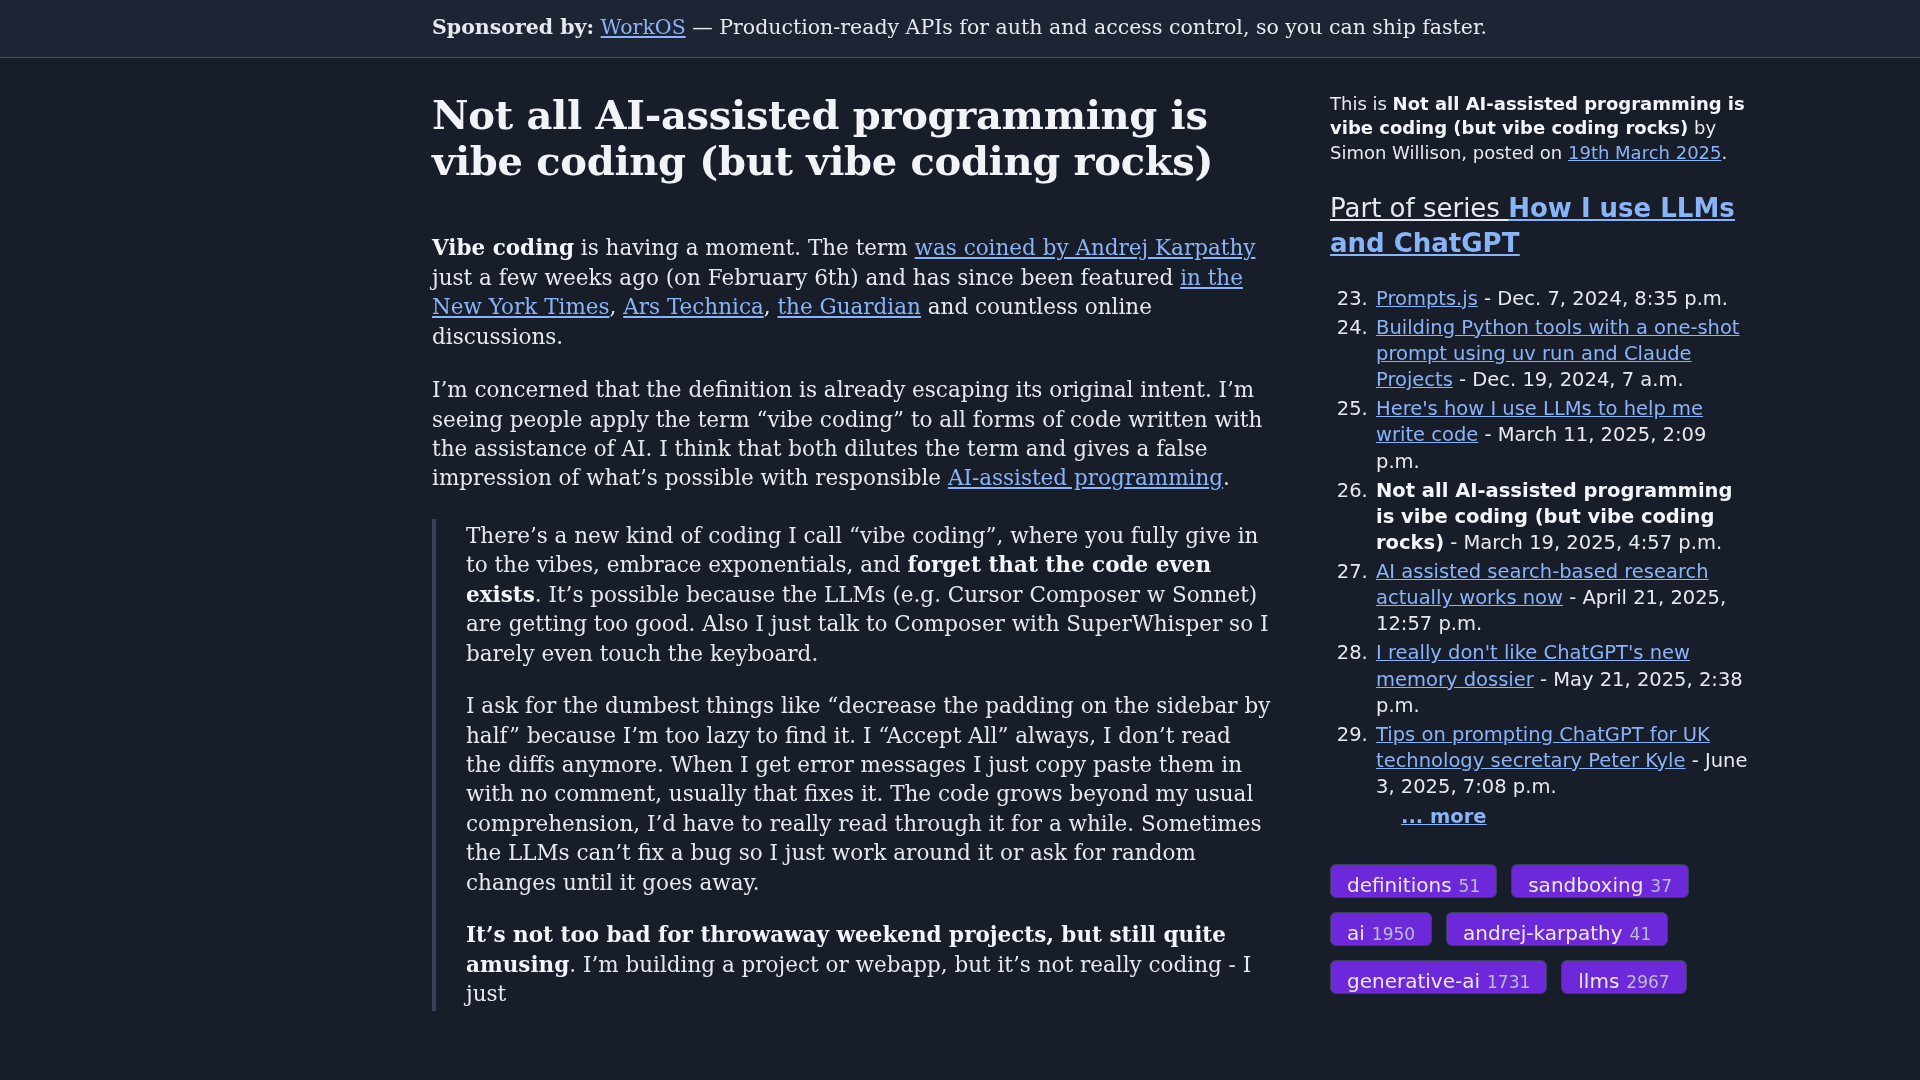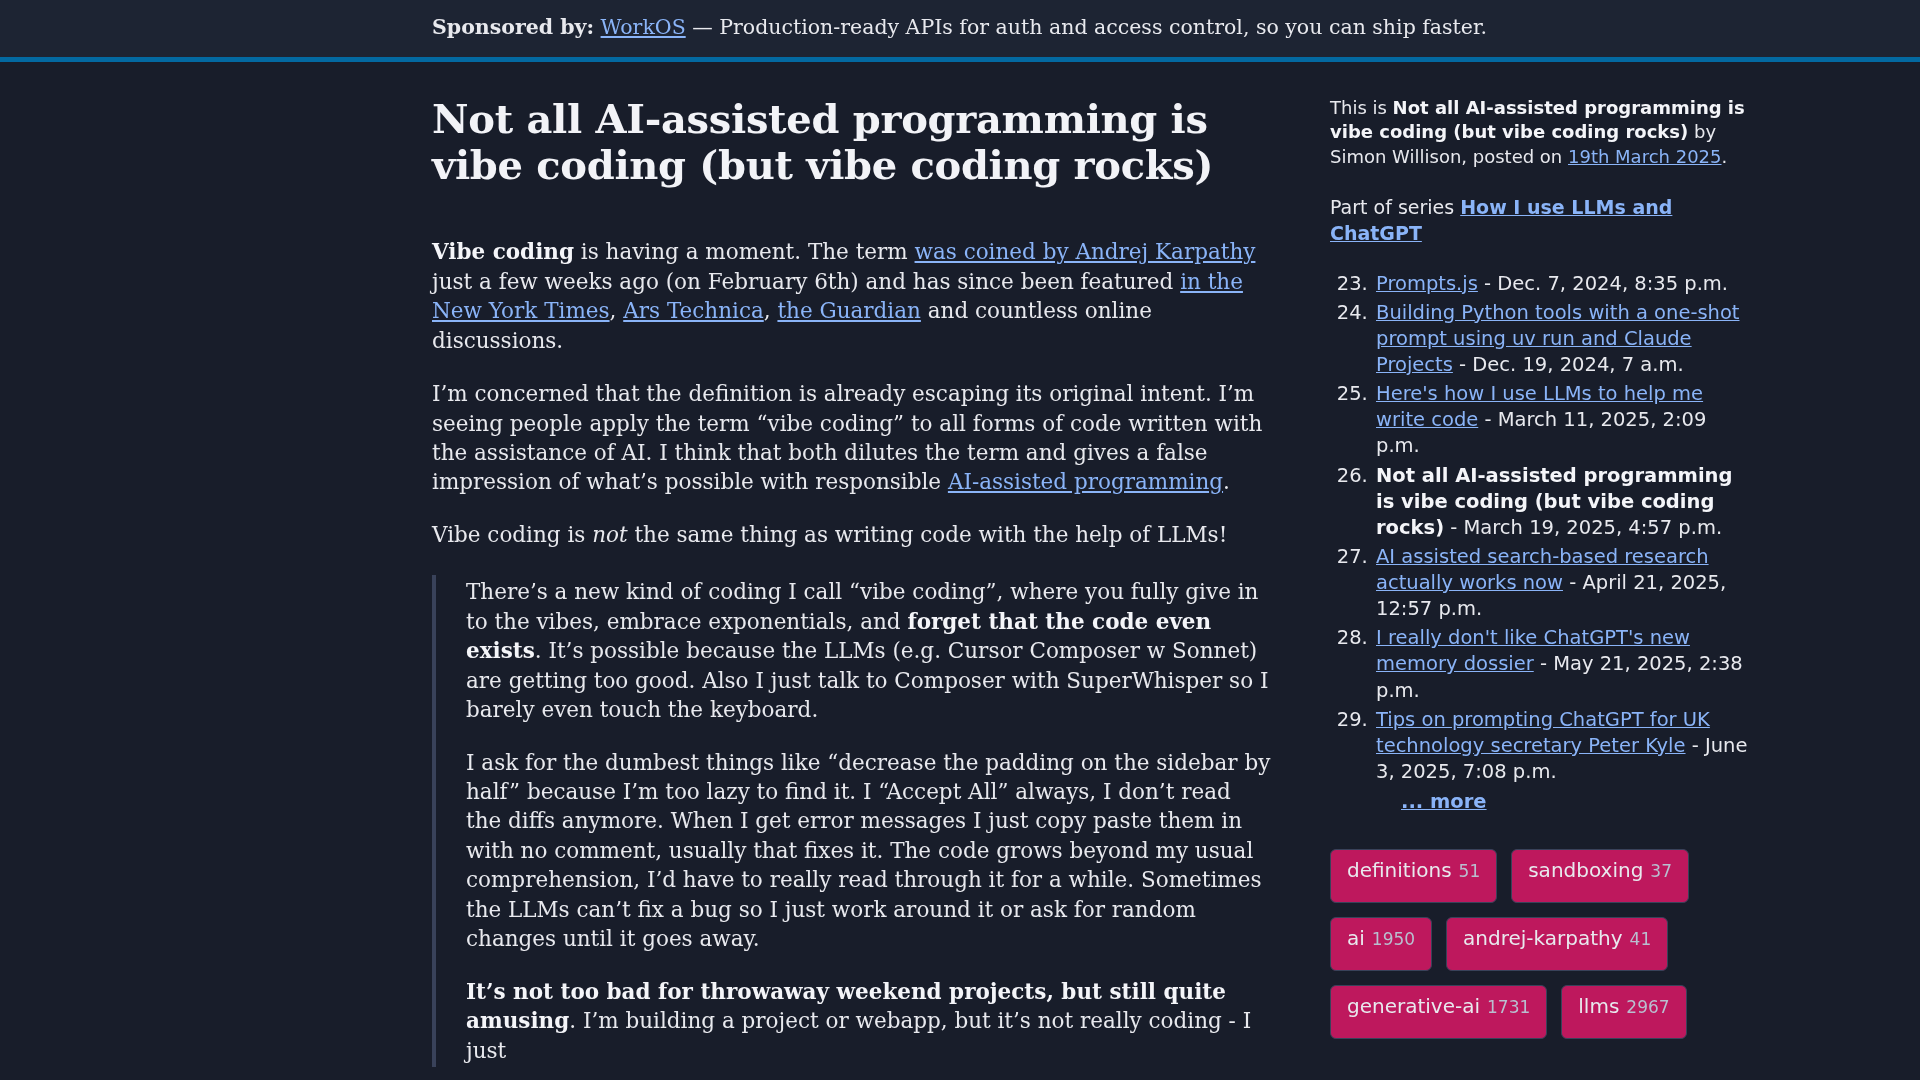--- a/index.html
+++ b/index.html
@@ -10,21 +10,21 @@
   }
   body {
     font-family: "DejaVu Serif", "Liberation Serif", serif;
     color: #e8e9ee;
   }
   a { color: #8ab4f8; text-decoration: underline; }
 
   
   .sponsor-bar {
     background: #1d2433;
-    border-bottom: 5px solid #0369a1;
+    border-bottom: 1px solid #0369a1;
     padding: 14px 0 16px 0;
   }
   .sponsor-inner {
     width: 1560px;
     margin: 0 auto;
     padding-left: 252px;
     font-size: 20.5px;
     line-height: 1.3;
     color: #e8e9ee;
   }
@@ -83,22 +83,23 @@
   em, i { font-style: italic; }
 
   
   .sidebar .meta {
     margin: 0 0 26px 0;
     font-size: 18px;
     line-height: 1.36;
   }
   .sidebar .series {
     margin: 16px 0 24px 0;
-    font-size: 19px;
+    font-size: 26px;
     line-height: 1.36;
+    text-decoration: underline;
   }
   .sidebar .series a { font-weight: bold; }
   ol.series-list {
     margin: 0;
     padding: 0 0 0 44px;
     list-style: decimal;
   }
   ol.series-list li {
     margin: 0 0 3px 0;
     line-height: 1.34;
@@ -112,24 +113,24 @@
 
   
   .tags {
     margin-top: 34px;
     display: flex;
     flex-wrap: wrap;
     gap: 14px 14px;
     width: 420px;
   }
   .tag {
-    background: #be185d;
+    background: #6d28d9;
     border: 1px solid #39425a;
     border-radius: 6px;
-    padding: 9px 16px 20px 16px;
+    padding: 9px 16px 0 16px;
     font-size: 20px;
     color: #e8e9ee;
     display: inline-flex;
     align-items: baseline;
     gap: 7px;
     text-decoration: none;
     line-height: 1.15;
   }
   .tag .cnt {
     font-size: 17px;
@@ -150,21 +151,20 @@
 <div class="page">
 
   <div class="content">
 
     <h1 class="post-title">Not all AI-assisted programming is vibe coding (but vibe coding rocks)</h1>
 
     <p class="lede-first"><b>Vibe coding</b><span> is having a moment. The term </span><a href="#">was coined by Andrej Karpathy</a><span> just a few weeks ago (on February 6th) and has since been featured </span><a href="#">in the New York Times</a><span>, </span><a href="#">Ars Technica</a><span>, </span><a href="#">the Guardian</a><span> and countless online discussions.</span></p>
 
     <p><span>I’m concerned that the definition is already escaping its original intent. I’m seeing people apply the term “vibe coding” to all forms of code written with the assistance of AI. I think that both dilutes the term and gives a false impression of what’s possible with responsible </span><a href="#">AI-assisted programming</a><span>.</span></p>
 
-    <p><span>Vibe coding is </span><i>not</i><span> the same thing as writing code with the help of LLMs!</span></p>
 
 
     <blockquote>
       <p><span>There’s a new kind of coding I call “vibe coding”, where you fully give in to the vibes, embrace exponentials, and </span><b>forget that the code even exists</b><span>. It’s possible because the LLMs (e.g. Cursor Composer w Sonnet) are getting too good. Also I just talk to Composer with SuperWhisper so I barely even touch the keyboard.</span></p>
       <p>I ask for the dumbest things like “decrease the padding on the sidebar by half” because I’m too lazy to find it. I “Accept All” always, I don’t read the diffs anymore. When I get error messages I just copy paste them in with no comment, usually that fixes it. The code grows beyond my usual comprehension, I’d have to really read through it for a while. Sometimes the LLMs can’t fix a bug so I just work around it or ask for random changes until it goes away.</p>
       <p><b>It’s not too bad for throwaway weekend projects, but still quite amusing</b><span>. I’m building a project or webapp, but it’s not really coding - I just</span></p>
     </blockquote>
 
   </div>
 

